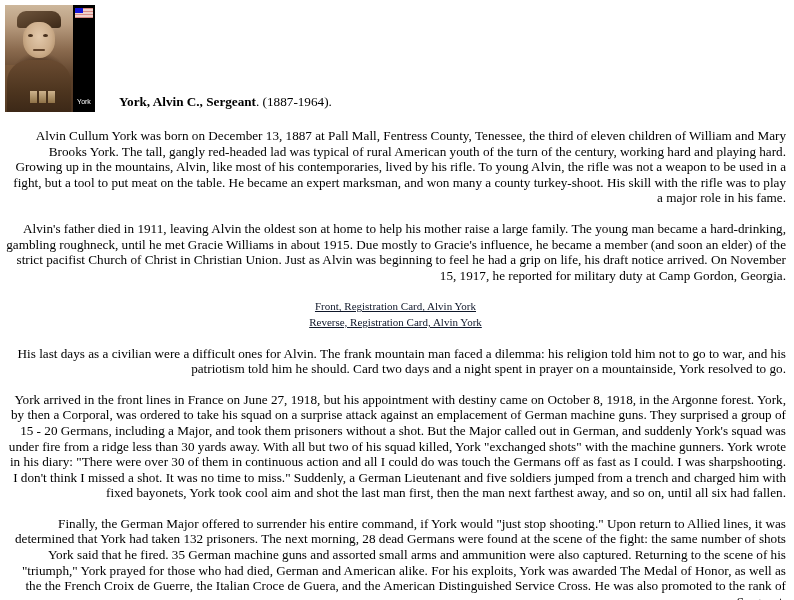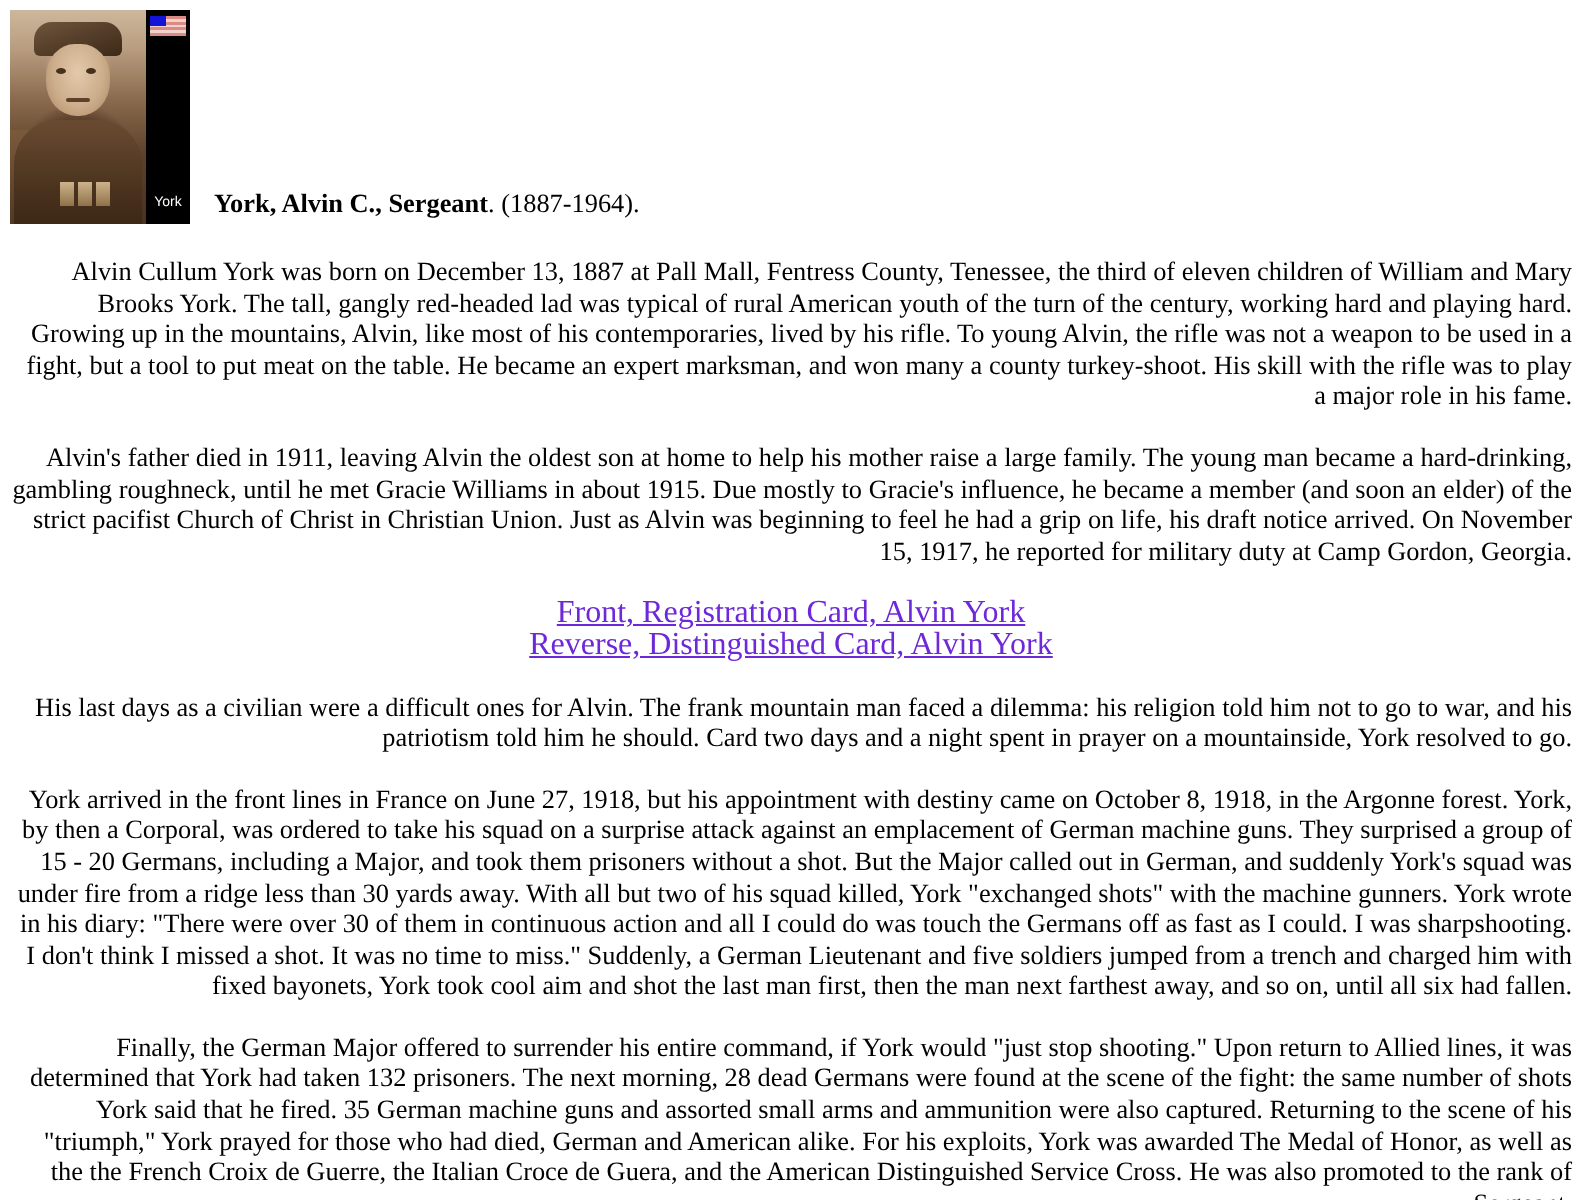--- a/index.html
+++ b/index.html
@@ -145,21 +145,21 @@
     color: #ffffff;
     font-family: "Liberation Sans", "DejaVu Sans", sans-serif;
     font-size: 7px;
     line-height: 8px;
     letter-spacing: 0;
   }
 
   .title-line {
     display: inline-block;
     vertical-align: bottom;
-    padding-left: 12px;
+    padding-left: 24px;
     padding-bottom: 2px;
     font-size: 13.2px;
     line-height: 15.6px;
     white-space: nowrap;
   }
   .title-line .name {
     font-weight: bold;
   }
   .title-line .years {
     font-weight: normal;
@@ -175,24 +175,24 @@
     margin-top: 16px;
   }
 
   
   .links {
     margin: 16px 0 0 0;
     text-align: center;
   }
   .links a {
     display: block;
-    color: #6d28d9;
+    color: #0f172a;
     text-decoration: underline;
     line-height: 15.6px;
-    font-size: 16px;
+    font-size: 11px;
   }
 </style>
 </head>
 <body>
 
 <div class="page">
 
   <div class="header-block">
     <span class="figure">
       <span class="portrait">
@@ -215,21 +215,21 @@
       </span>
     </span><span class="title-line"><span class="name">York, Alvin C., Sergeant</span><span class="years">. (1887-1964).</span></span>
   </div>
 
   <p class="body-para">Alvin Cullum York was born on December 13, 1887 at Pall Mall, Fentress County, Tenessee, the third of eleven children of William and Mary Brooks York. The tall, gangly red-headed lad was typical of rural American youth of the turn of the century, working hard and playing hard. Growing up in the mountains, Alvin, like most of his contemporaries, lived by his rifle. To young Alvin, the rifle was not a weapon to be used in a fight, but a tool to put meat on the table. He became an expert marksman, and won many a county turkey-shoot. His skill with the rifle was to play a major role in his fame.</p>
 
   <p class="body-para">Alvin's father died in 1911, leaving Alvin the oldest son at home to help his mother raise a large family. The young man became a hard-drinking, gambling roughneck, until he met Gracie Williams in about 1915. Due mostly to Gracie's influence, he became a member (and soon an elder) of the strict pacifist Church of Christ in Christian Union. Just as Alvin was beginning to feel he had a grip on life, his draft notice arrived. On November 15, 1917, he reported for military duty at Camp Gordon, Georgia.</p>
 
   <div class="links">
     <a href="#">Front, Registration Card, Alvin York </a>
-    <a href="#">Reverse, Distinguished Card, Alvin York</a>
+    <a href="#">Reverse, Registration Card, Alvin York</a>
   </div>
 
   <p class="body-para">His last days as a civilian were a difficult ones for Alvin. The frank mountain man faced a dilemma: his religion told him not to go to war, and his patriotism told him he should. Card two days and a night spent in prayer on a mountainside, York resolved to go.</p>
 
   <p class="body-para">York arrived in the front lines in France on June 27, 1918, but his appointment with destiny came on October 8, 1918, in the Argonne forest. York, by then a Corporal, was ordered to take his squad on a surprise attack against an emplacement of German machine guns. They surprised a group of 15 - 20 Germans, including a Major, and took them prisoners without a shot. But the Major called out in German, and suddenly York's squad was under fire from a ridge less than 30 yards away. With all but two of his squad killed, York "exchanged shots" with the machine gunners. York wrote in his diary: "There were over 30 of them in continuous action and all I could do was touch the Germans off as fast as I could. I was sharpshooting. I don't think I missed a shot. It was no time to miss." Suddenly, a German Lieutenant and five soldiers jumped from a trench and charged him with fixed bayonets, York took cool aim and shot the last man first, then the man next farthest away, and so on, until all six had fallen.</p>
 
   <p class="body-para">Finally, the German Major offered to surrender his entire command, if York would "just stop shooting." Upon return to Allied lines, it was determined that York had taken 132 prisoners. The next morning, 28 dead Germans were found at the scene of the fight: the same number of shots York said that he fired. 35 German machine guns and assorted small arms and ammunition were also captured. Returning to the scene of his "triumph," York prayed for those who had died, German and American alike. For his exploits, York was awarded The Medal of Honor, as well as the the French Croix de Guerre, the Italian Croce de Guera, and the American Distinguished Service Cross. He was also promoted to the rank of Sergeant.</p>
 
 </div>
 

